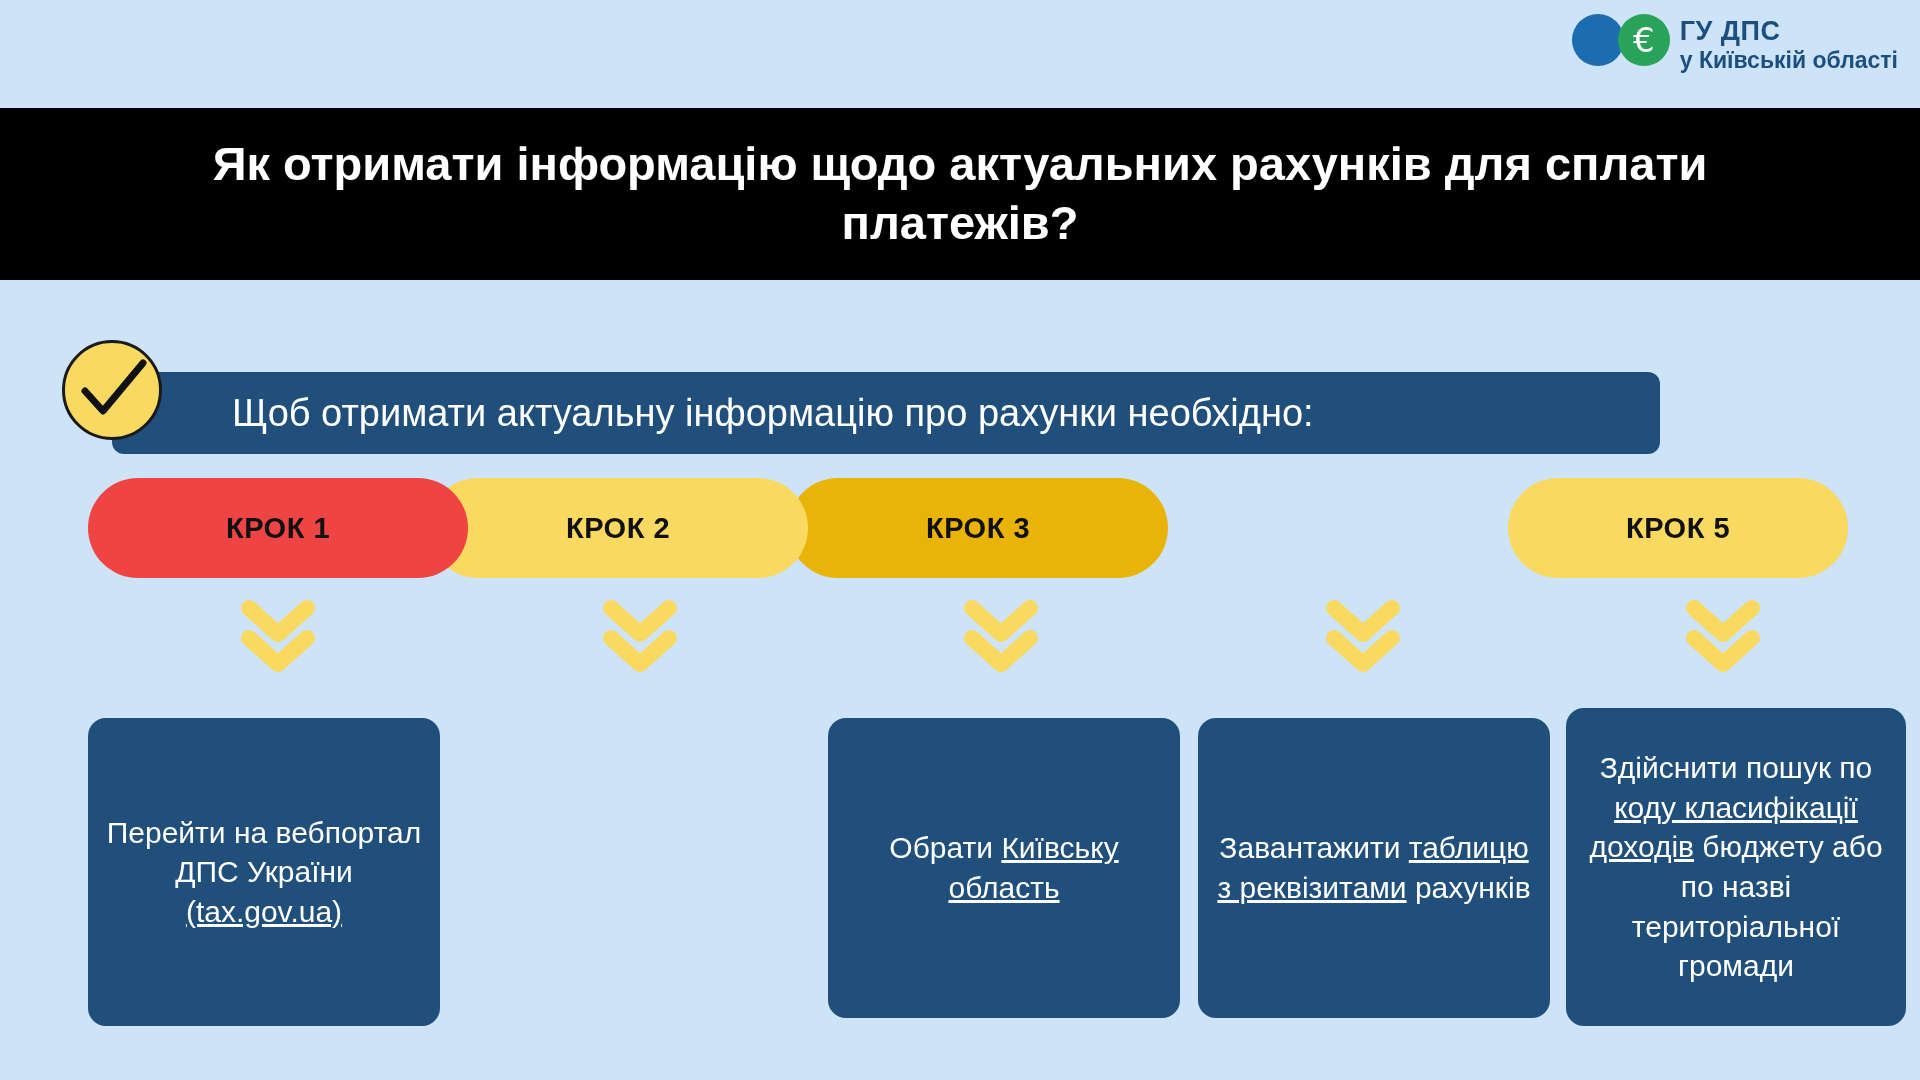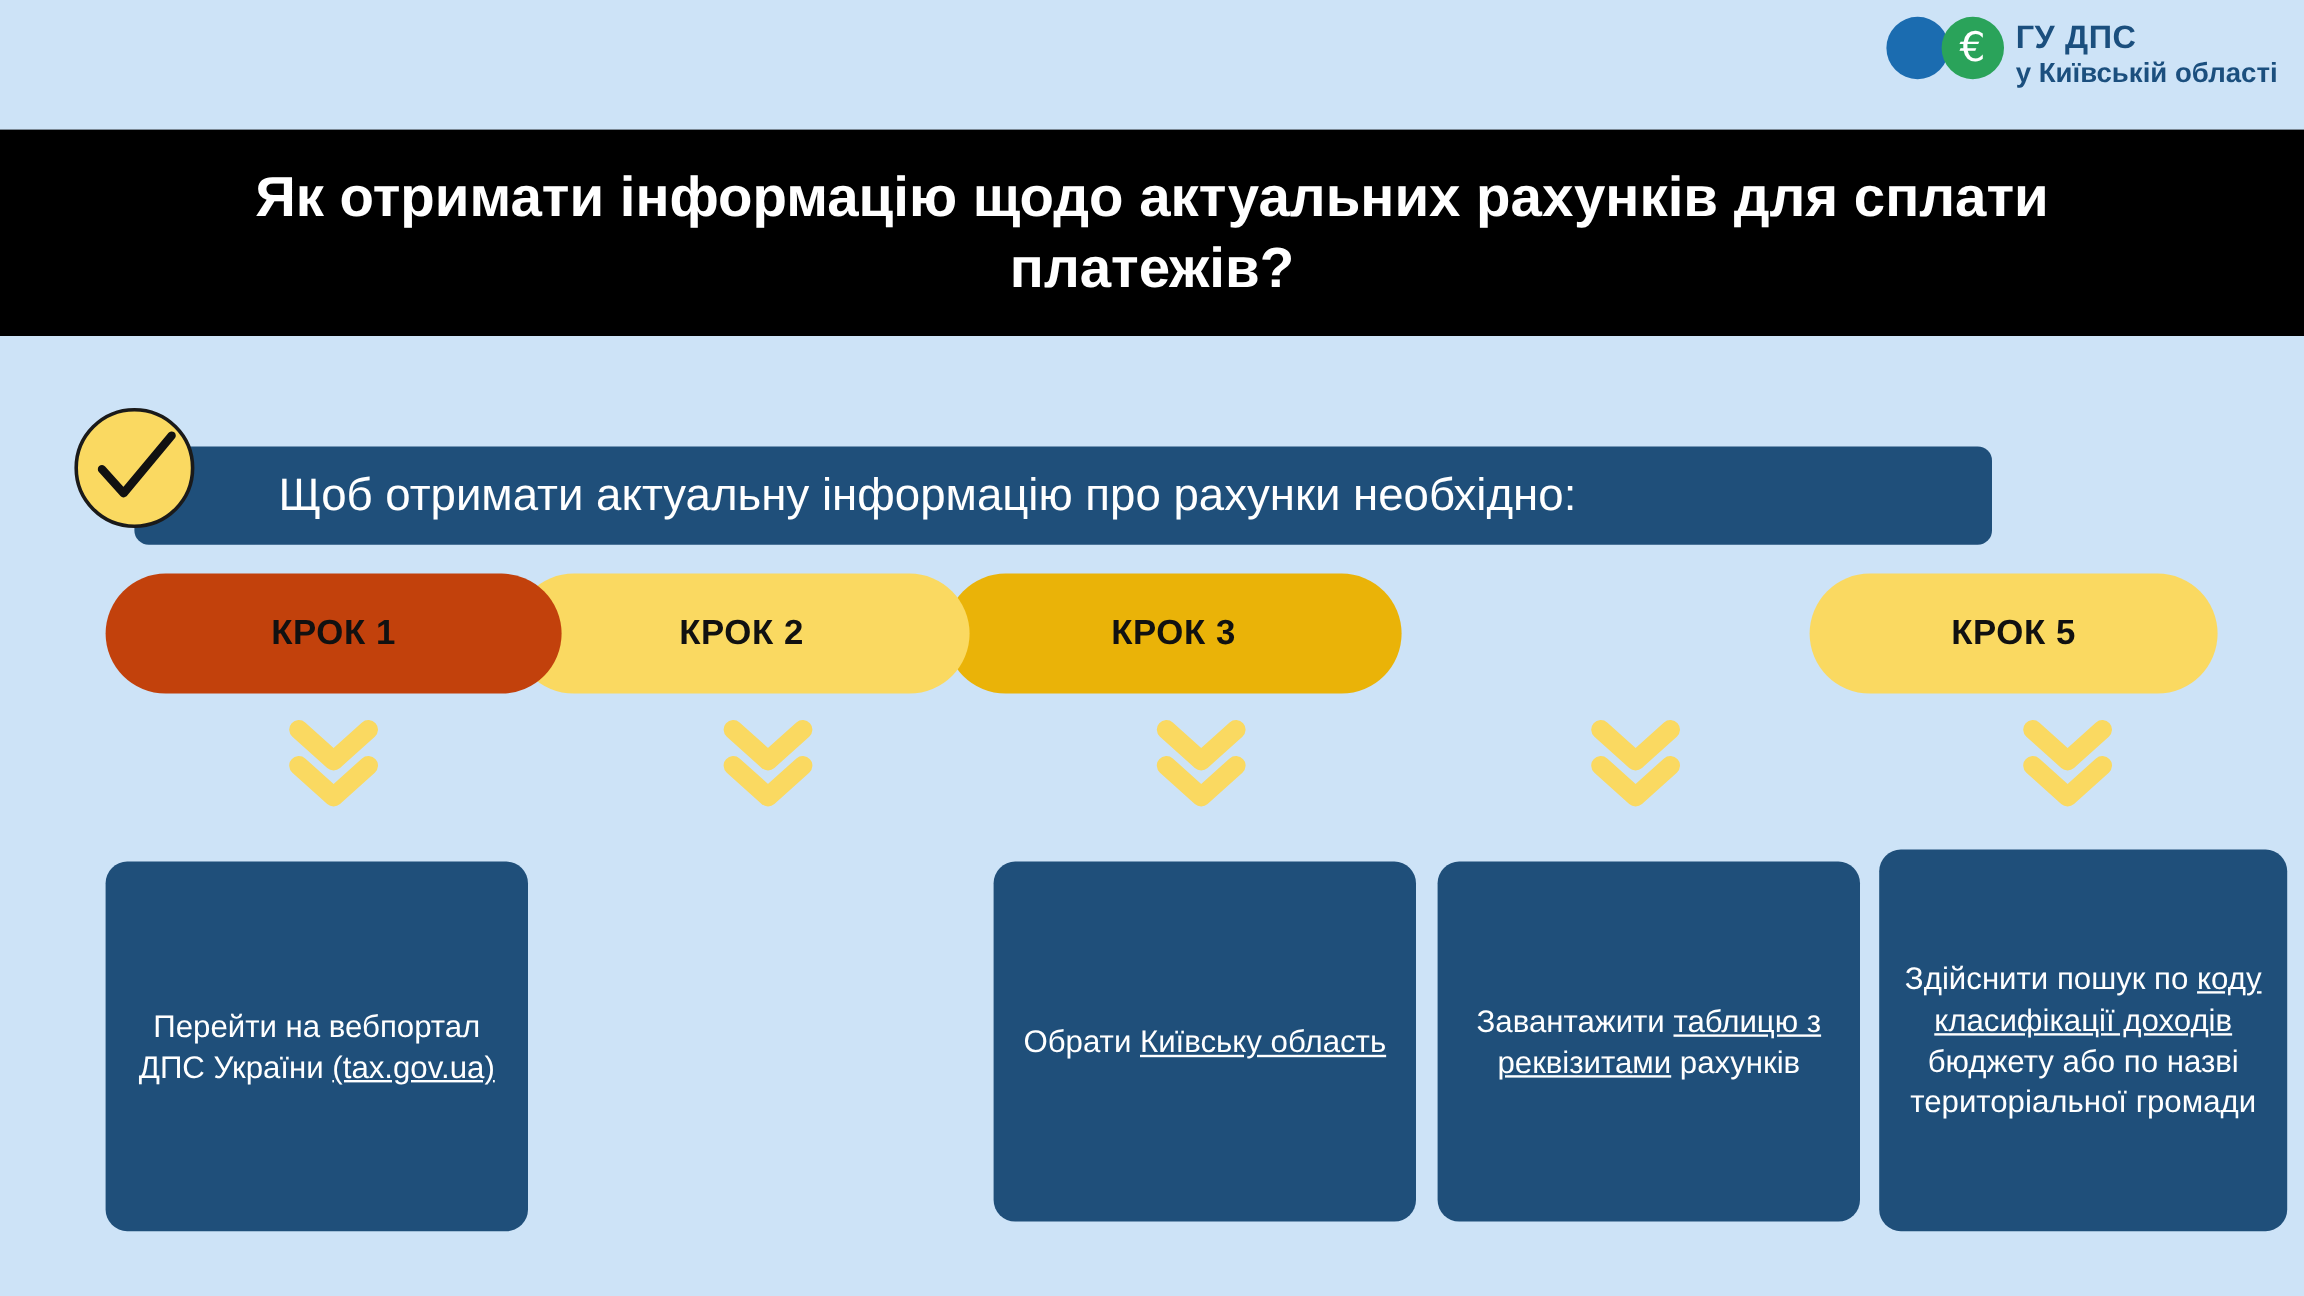--- a/index.html
+++ b/index.html
@@ -151,21 +151,21 @@
     height: 100px;
     border-radius: 50px;
     display: flex;
     align-items: center;
     justify-content: center;
     color: #111111;
     font-size: 29px;
     font-weight: bold;
     letter-spacing: 0.5px;
   }
-  .chip-1 { left: 0px;    width: 380px; background: #c2410c; z-index: 5; }
+  .chip-1 { left: 0px;    width: 380px; background: #ef4444; z-index: 5; }
   .chip-2 { left: 340px;  width: 380px; background: #fad961; z-index: 4; }
   .chip-3 { left: 700px;  width: 380px; background: #eab308; z-index: 3; }
   .chip-4 { left: 1060px; width: 380px; background: #a9c4e4; z-index: 2; }
   .chip-5 { left: 1420px; width: 340px; background: #fad961; z-index: 1; }
 
   
   .arrows {
     position: absolute;
     top: 592px;
     left: 88px;
@@ -193,21 +193,21 @@
     height: 320px;
   }
   .card {
     position: absolute;
     top: 0;
     width: 352px;
     background: #1f4f7a;
     border-radius: 18px;
     color: #ffffff;
     text-align: center;
-    font-size: 26px;
+    font-size: 30px;
     line-height: 1.32;
     display: flex;
     align-items: center;
     justify-content: center;
     padding: 12px 16px;
     box-sizing: border-box;
   }
   .card-1 { left: 0px;    height: 308px; }
   .card-2 { left: 370px;  height: 308px; }
   .card-3 { left: 740px;  height: 300px; }

